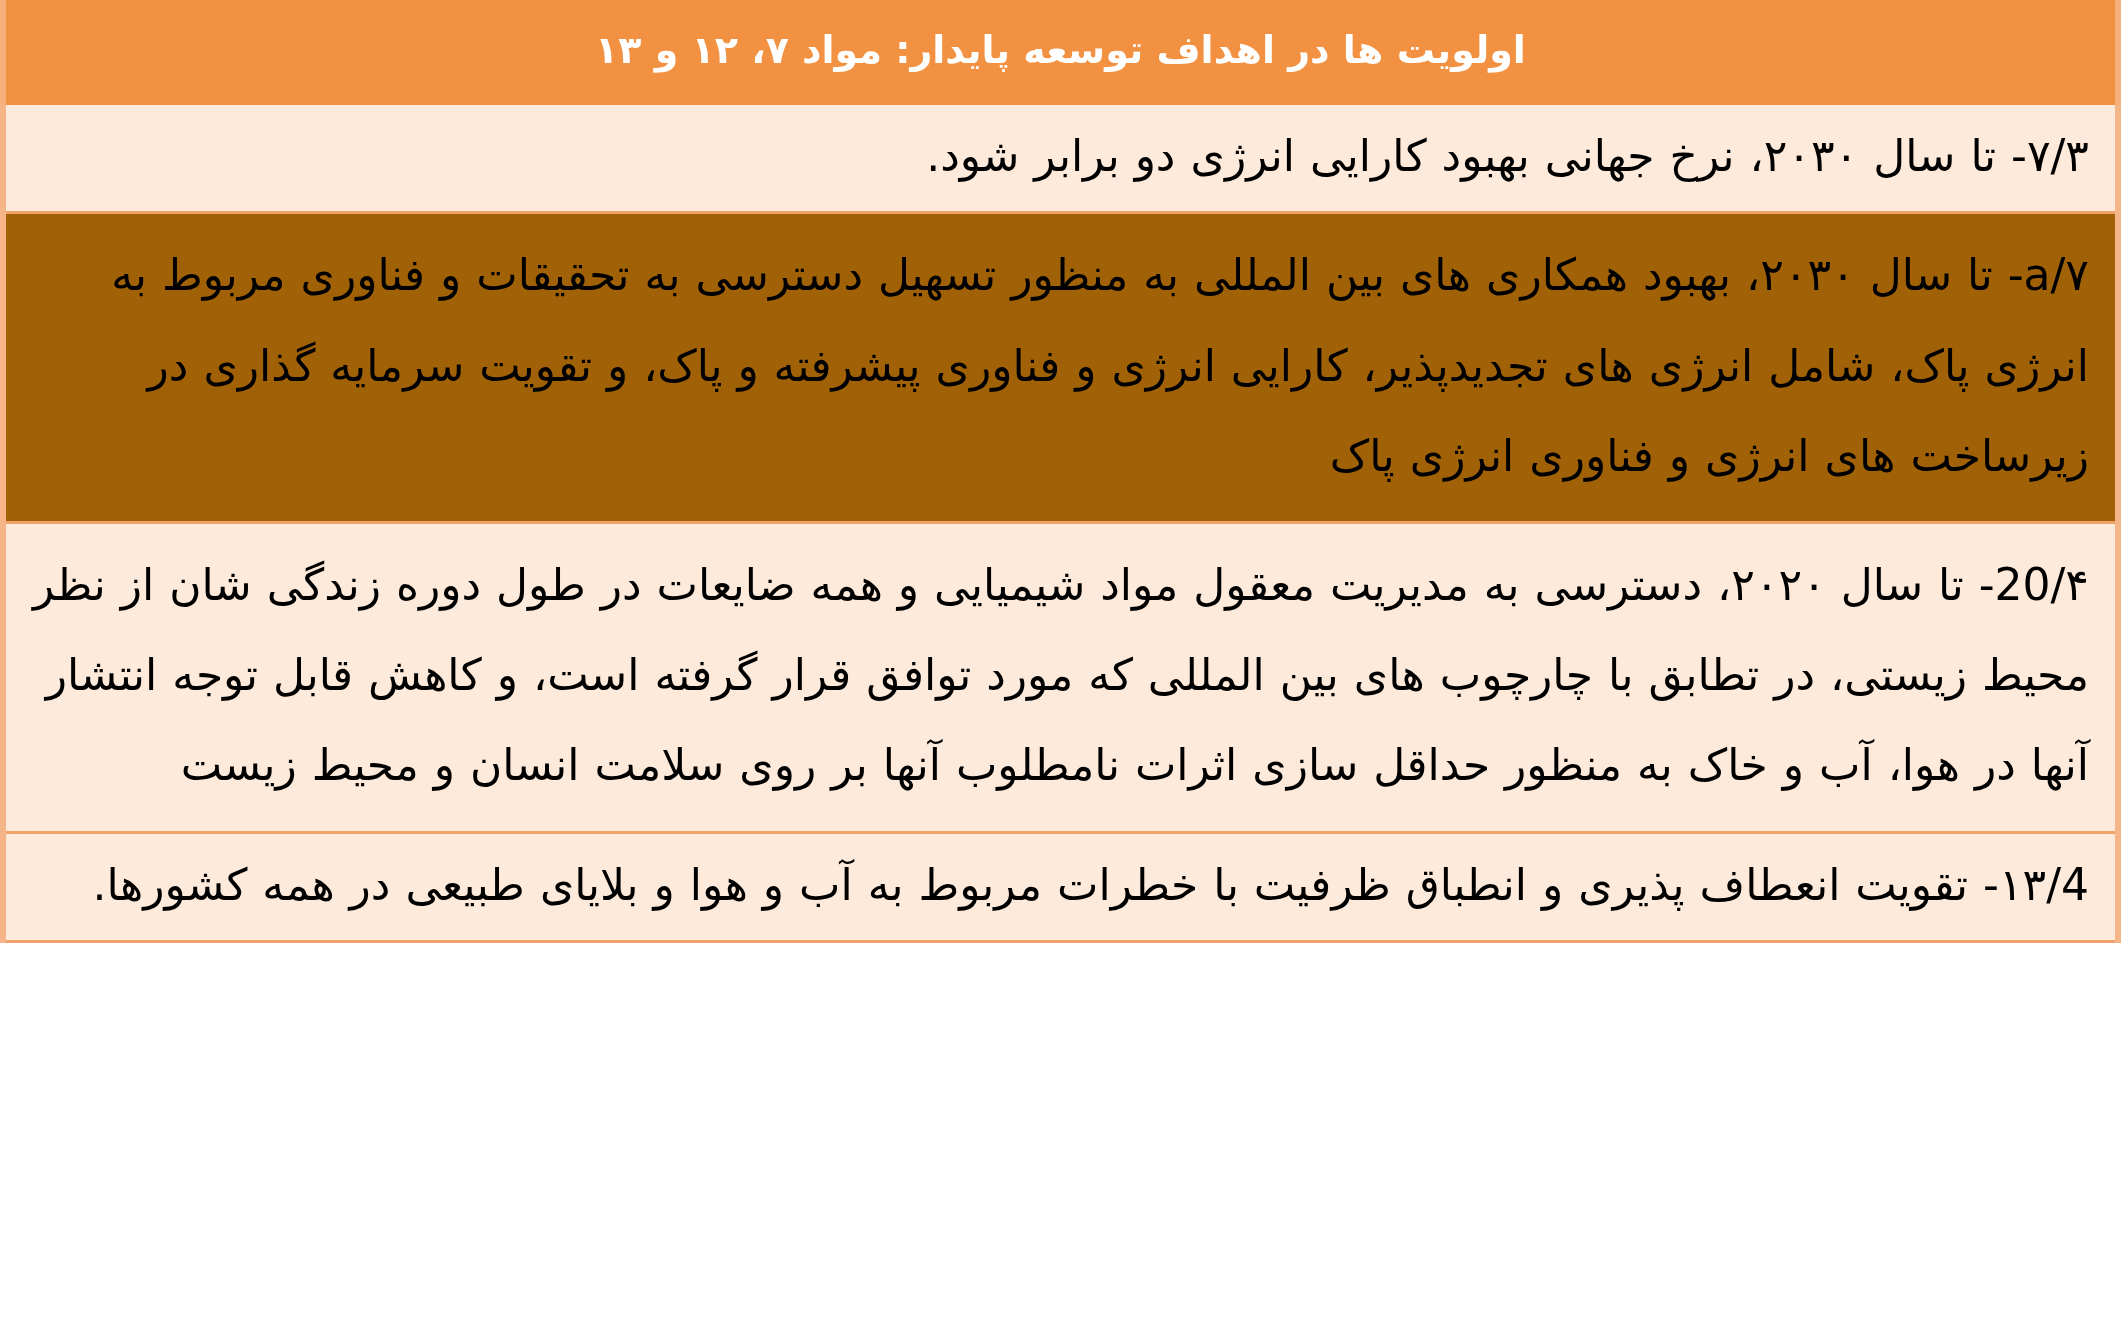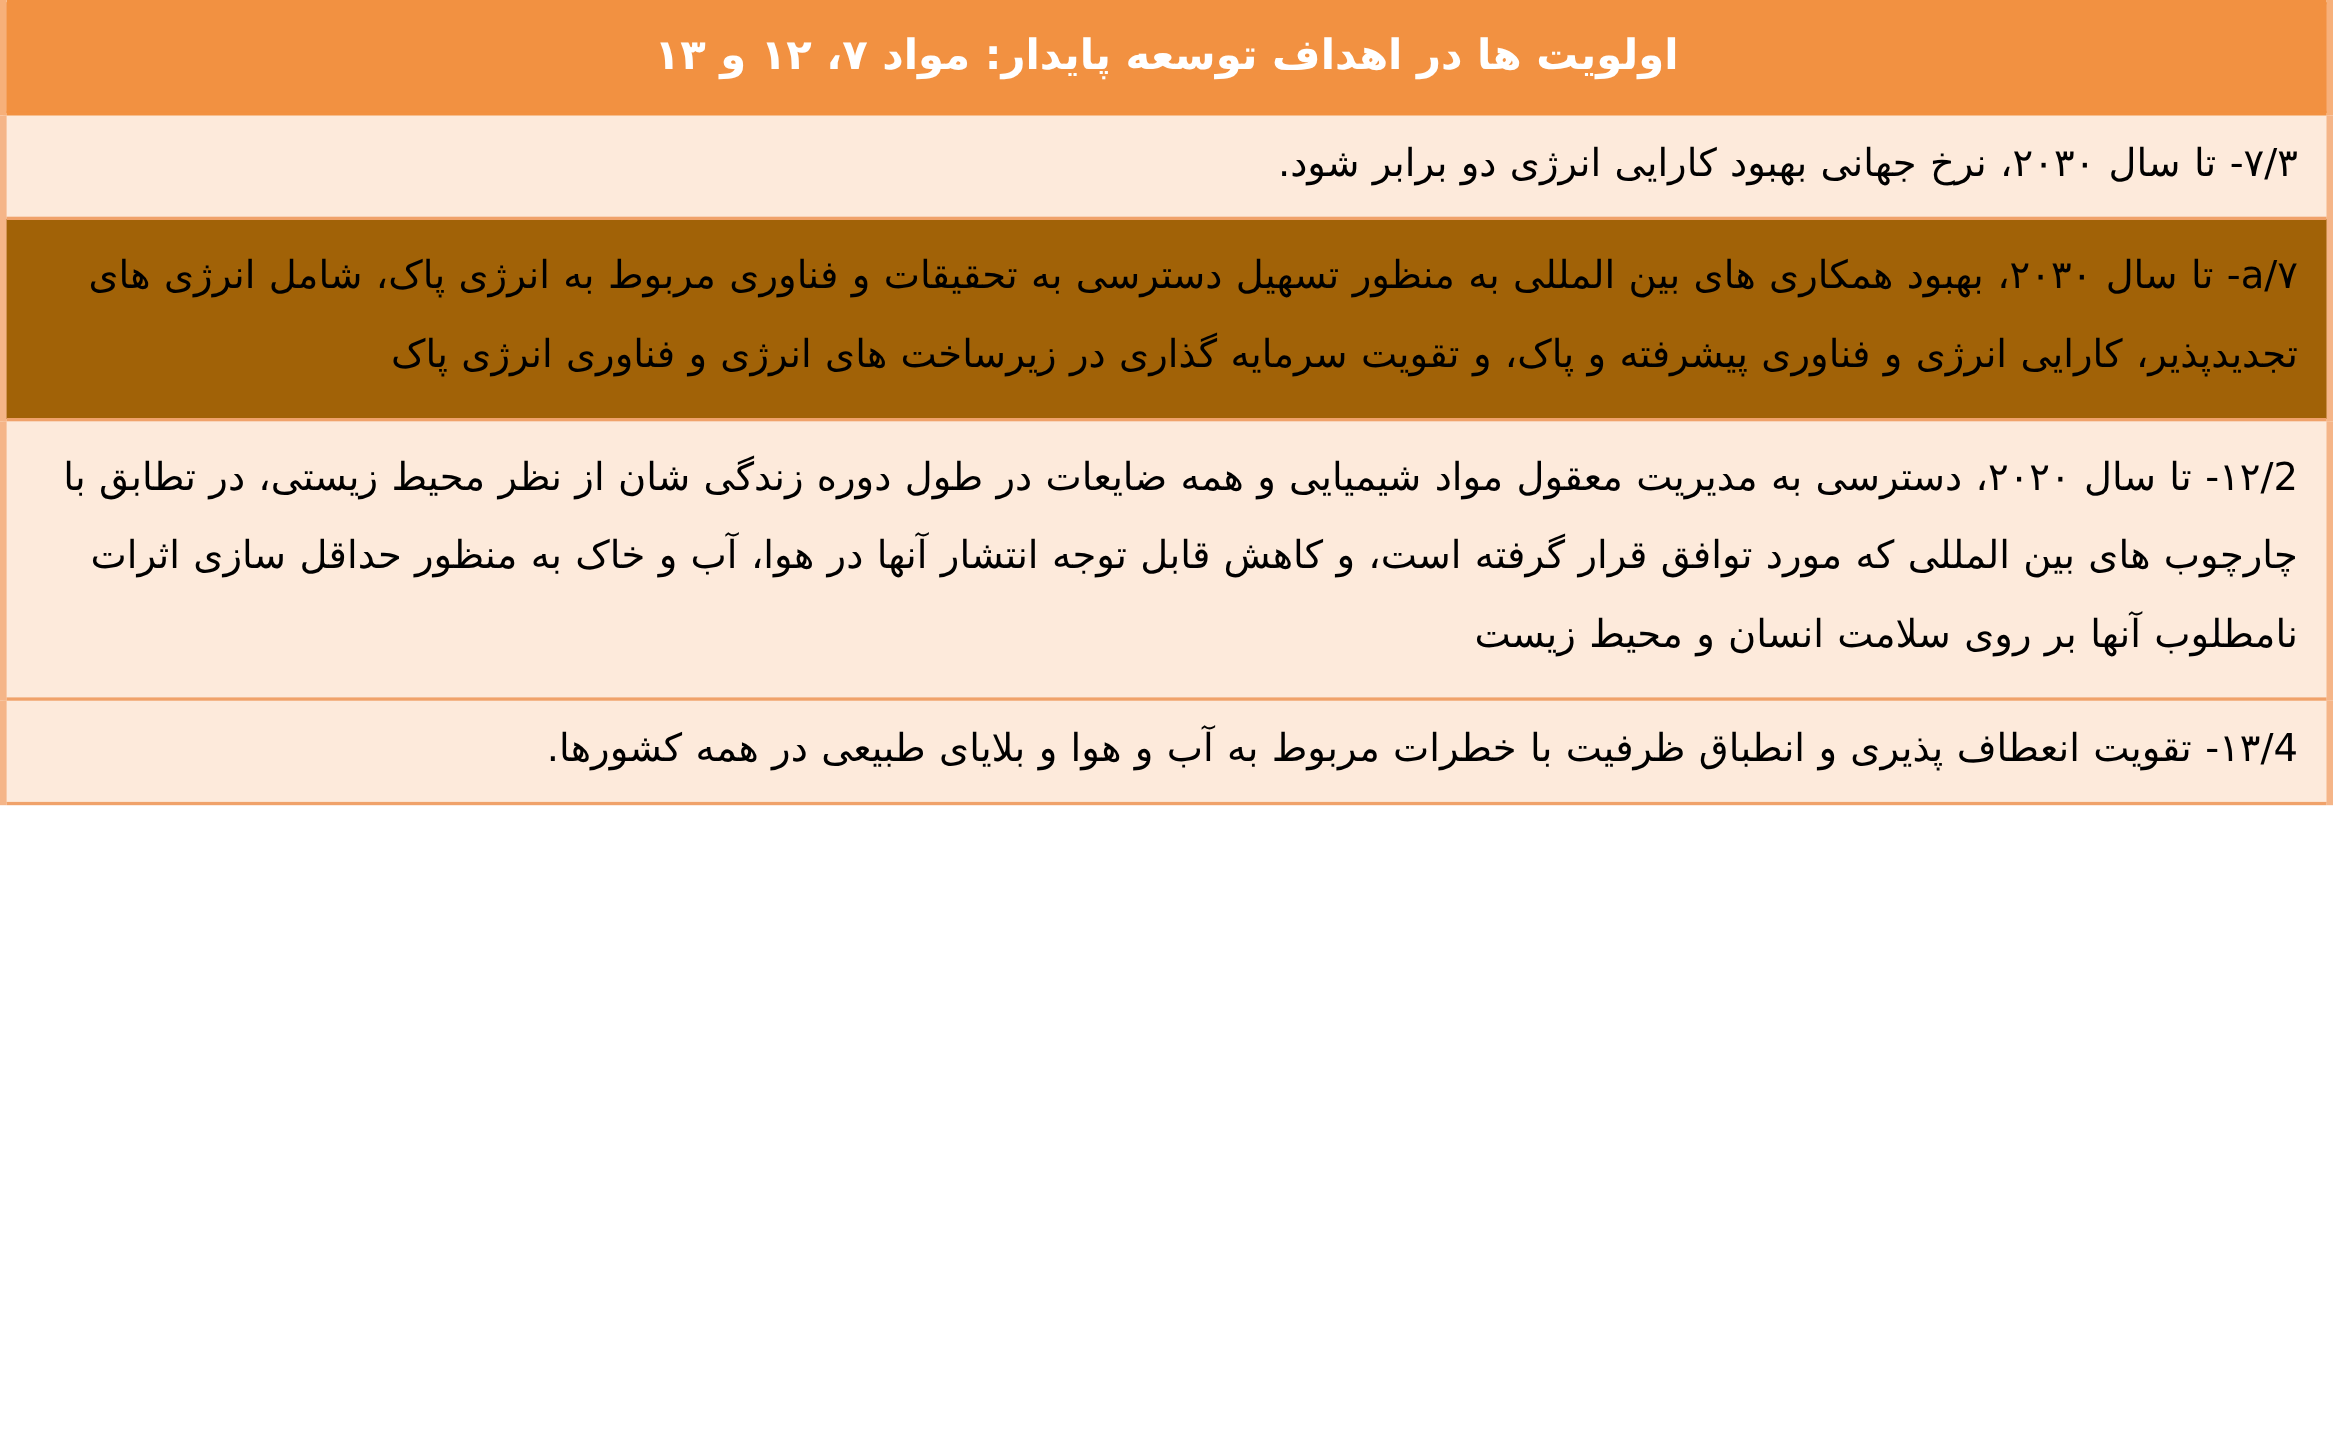--- a/index.html
+++ b/index.html
@@ -36,21 +36,21 @@
     line-height: 1.5;
     text-align: center;
     padding: 18px 24px 22px 24px;
     border-right: 6px solid #f7b07a;
     border-left: 6px solid #f7b07a;
     border-top: 4px solid #f29141;
     border-bottom: 4px solid #f29141;
     direction: rtl;
   }
   .row td {
-    font-size: 35px;
+    font-size: 44px;
     line-height: 2.05;
     color: #000000;
     text-align: right;
     vertical-align: middle;
     padding: 16px 26px 20px 26px;
     border-top: 3px solid #f0a26a;
     border-bottom: 3px solid #f0a26a;
     border-right: 6px solid #f5b588;
     border-left: 6px solid #f5b588;
     direction: rtl;
@@ -77,20 +77,20 @@
       </tr>
     </thead>
     <tbody>
       <tr class="row shade tight">
         <td>۷/۳- تا سال ۲۰۳۰، نرخ جهانی بهبود کارایی انرژی دو برابر شود.</td>
       </tr>
       <tr class="row plain">
         <td>۷/a- تا سال ۲۰۳۰، بهبود همکاری های بین المللی به منظور تسهیل دسترسی به تحقیقات و فناوری مربوط به انرژی پاک، شامل انرژی های تجدیدپذیر، کارایی انرژی و فناوری پیشرفته و پاک، و تقویت سرمایه گذاری در زیرساخت های انرژی و فناوری انرژی پاک</td>
       </tr>
       <tr class="row shade">
-        <td>۱۲/2- تا سال ۲۰۲۰، دسترسی به مدیریت معقول مواد شیمیایی و همه ضایعات در طول دوره زندگی شان از نظر محیط زیستی، در تطابق با چارچوب های بین المللی که مورد توافق قرار گرفته است، و کاهش قابل توجه انتشار آنها در هوا، آب و خاک به منظور حداقل سازی اثرات نامطلوب آنها بر روی سلامت انسان و محیط زیست</td>
+        <td>20/۴- تا سال ۲۰۲۰، دسترسی به مدیریت معقول مواد شیمیایی و همه ضایعات در طول دوره زندگی شان از نظر محیط زیستی، در تطابق با چارچوب های بین المللی که مورد توافق قرار گرفته است، و کاهش قابل توجه انتشار آنها در هوا، آب و خاک به منظور حداقل سازی اثرات نامطلوب آنها بر روی سلامت انسان و محیط زیست</td>
       </tr>
       <tr class="row shade tight">
         <td>۱۳/4- تقویت انعطاف پذیری و انطباق ظرفیت با خطرات مربوط به آب و هوا و بلایای طبیعی در همه کشورها.</td>
       </tr>
     </tbody>
   </table>
 </div>
 
 </body></html>

